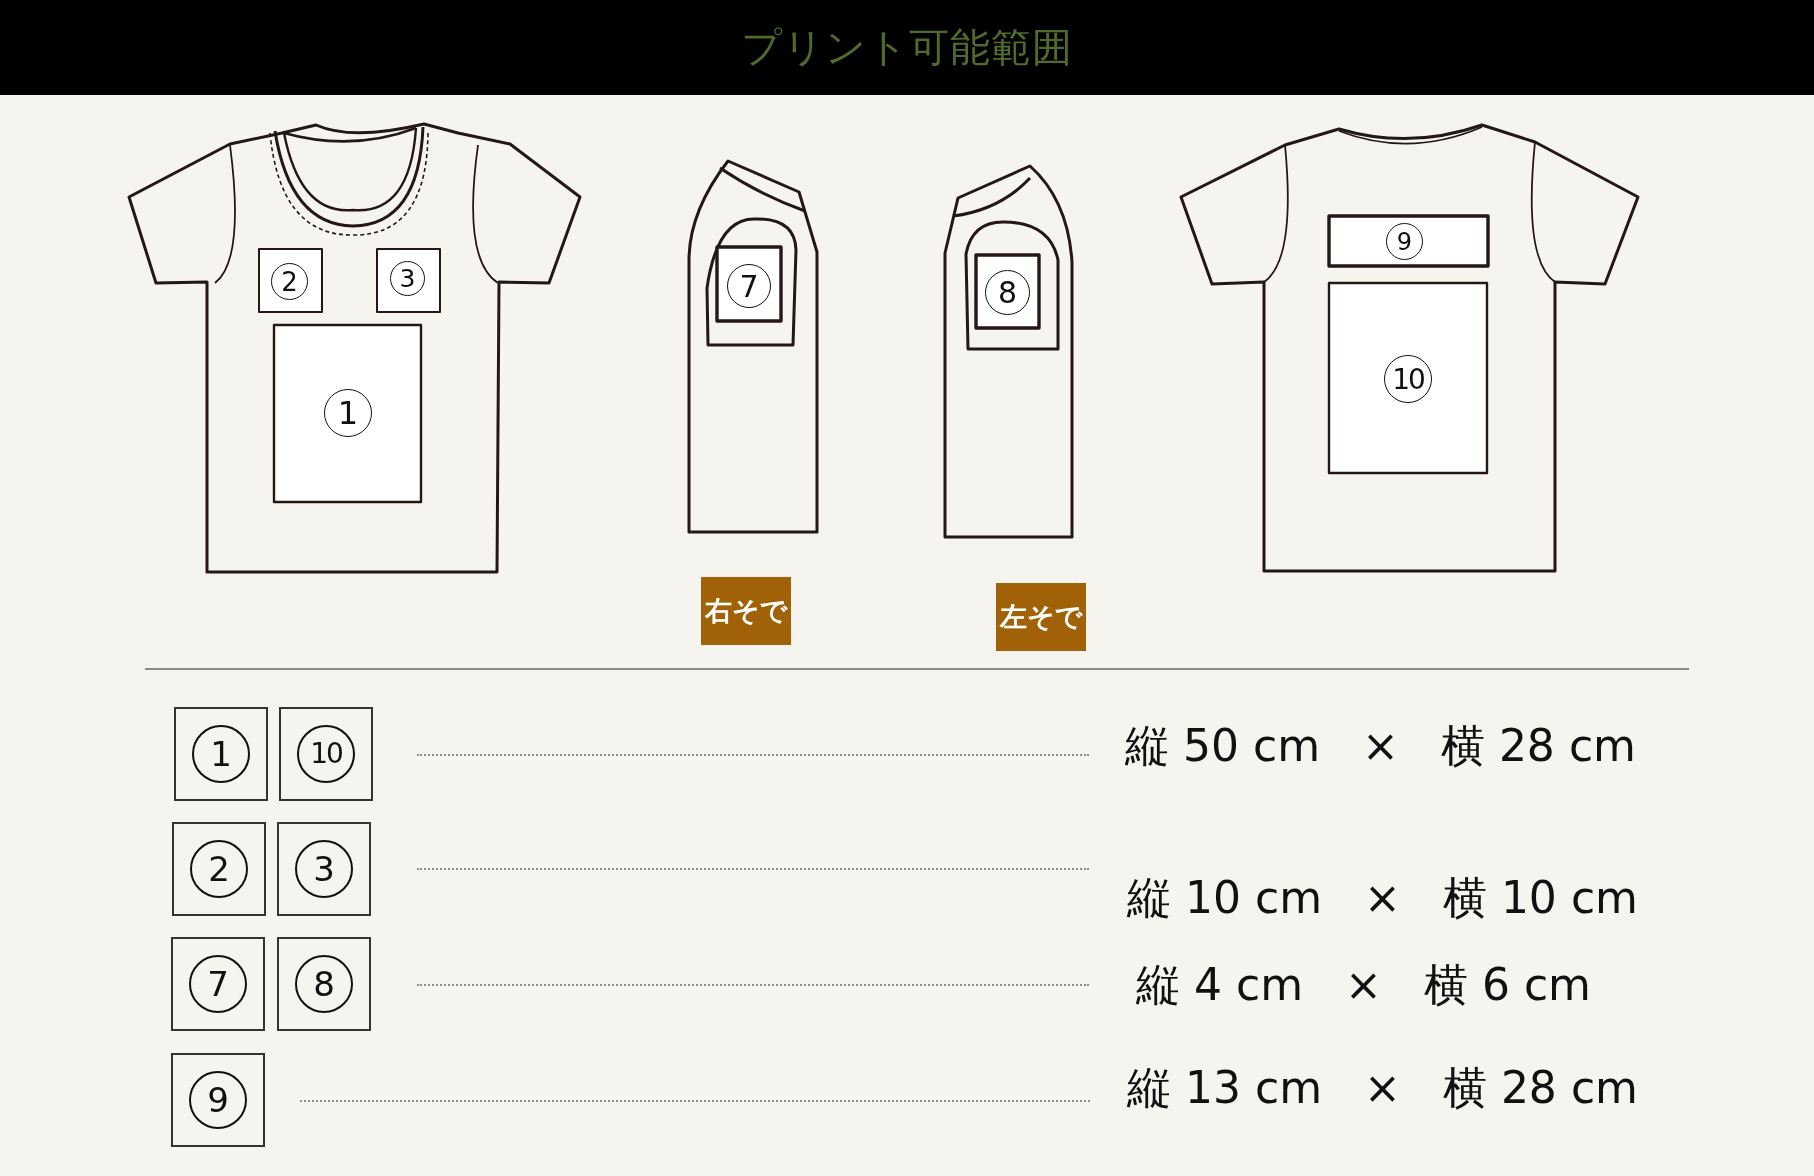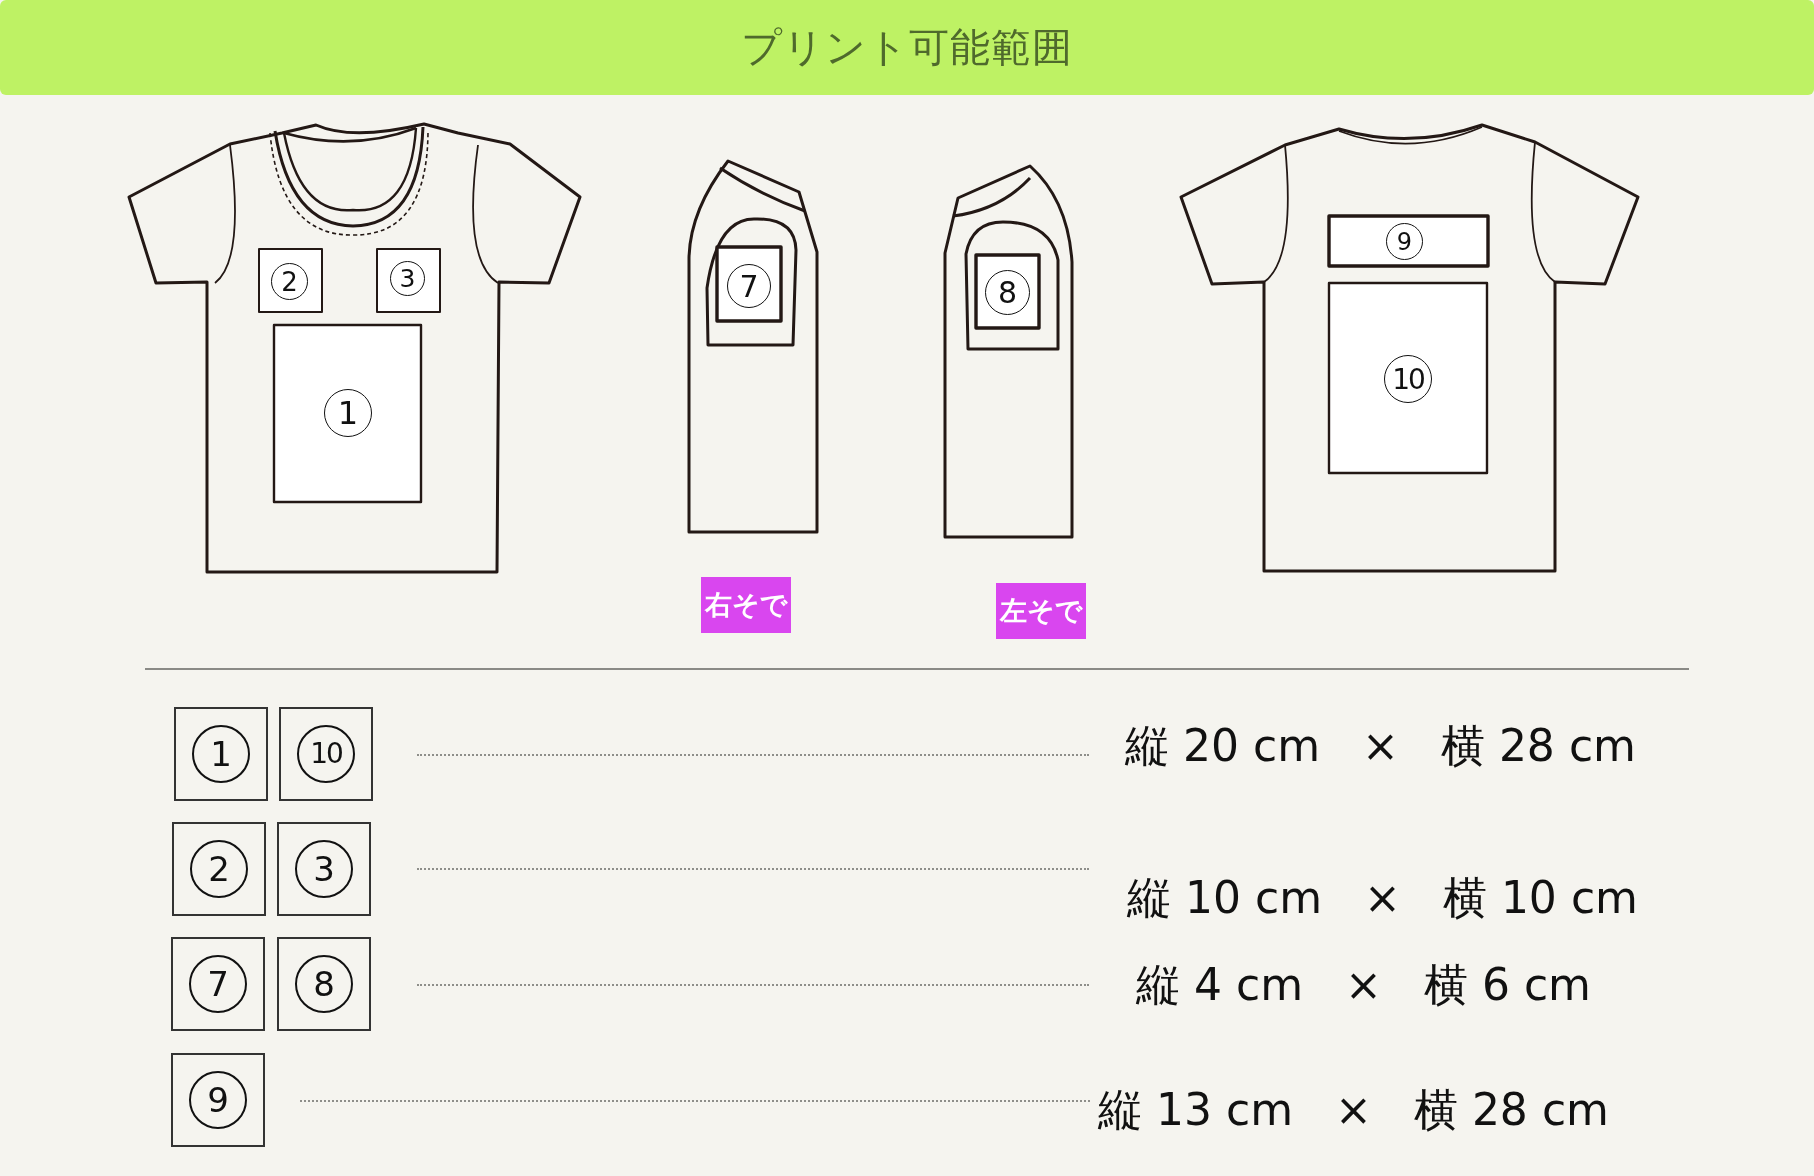--- a/index.html
+++ b/index.html
@@ -1,20 +1,20 @@
 <!DOCTYPE html>
 <html><head>
 <meta charset="utf-8">
 <style>
   html,body{margin:0;padding:0;}
   body{width:1814px;height:1176px;background:#f5f4ef;position:relative;overflow:hidden;font-family:"DejaVu Sans","Liberation Sans",sans-serif;color:#111;}
-  .header{position:absolute;left:0;top:0;width:1814px;height:95px;background:#bef264;display:flex;align-items:center;justify-content:center;border-radius:6px;}
+  .header{position:absolute;left:0;top:0;width:1814px;height:95px;background:#000000;display:flex;align-items:center;justify-content:center;}
   .header-title{font-size:40px;color:#4f6a2c;letter-spacing:1px;font-family:"DejaVu Sans",sans-serif;}
   svg.art{position:absolute;left:0;top:0;}
-  .tag{position:absolute;background:#d946ef;color:#fff;font-size:27px;font-weight:bold;padding:10px 4px;line-height:36px;font-family:"DejaVu Sans",sans-serif;}
+  .tag{position:absolute;background:#a16207;color:#fff;font-size:27px;font-weight:bold;padding:16px 4px;line-height:36px;font-family:"DejaVu Sans",sans-serif;}
   .divider{position:absolute;left:145px;top:668px;width:1544px;height:0;border-top:2px solid #8a8a86;}
   .num-box{position:absolute;width:94px;height:94px;border:2px solid #333;box-sizing:border-box;display:flex;align-items:center;justify-content:center;background:#f5f4ef;}
   .circ{width:58px;height:58px;border:2px solid #111;border-radius:50%;display:flex;align-items:center;justify-content:center;font-size:34px;line-height:1;box-sizing:border-box;font-family:"DejaVu Sans",sans-serif;}
   .circ.two{font-size:28px;letter-spacing:-2px;}
   .leader{position:absolute;height:0;border-top:2px dotted #8e8e8a;}
   .spec{position:absolute;font-size:44px;white-space:pre;font-family:"DejaVu Sans","Liberation Sans",sans-serif;color:#111;}
   .spec span{display:inline-block;}
   .lbl-circ{position:absolute;border:1.6px solid #111;border-radius:50%;display:flex;align-items:center;justify-content:center;box-sizing:border-box;font-family:"DejaVu Sans",sans-serif;color:#111;}
 </style>
 </head>
@@ -82,21 +82,21 @@
 
 <div class="divider"></div>
 
 <div class="num-box" style="left:174px;top:707px;">
   <div class="circ">1</div>
 </div>
 <div class="num-box" style="left:279px;top:707px;">
   <div class="circ two">10</div>
 </div>
 <div class="leader" style="left:417px;top:754px;width:672px;"></div>
-<div class="spec" style="left:1125px;top:717px;"><span>縦</span> <span>20</span> <span>cm</span>   <span>×</span>   <span>横</span> <span>28</span> <span>cm</span></div>
+<div class="spec" style="left:1125px;top:717px;"><span>縦</span> <span>50</span> <span>cm</span>   <span>×</span>   <span>横</span> <span>28</span> <span>cm</span></div>
 
 <div class="num-box" style="left:172px;top:822px;">
   <div class="circ">2</div>
 </div>
 <div class="num-box" style="left:277px;top:822px;">
   <div class="circ">3</div>
 </div>
 <div class="leader" style="left:417px;top:868px;width:672px;"></div>
 <div class="spec" style="left:1127px;top:869px;"><span>縦</span> <span>10</span> <span>cm</span>   <span>×</span>   <span>横</span> <span>10</span> <span>cm</span></div>
 
@@ -106,13 +106,13 @@
 <div class="num-box" style="left:277px;top:937px;">
   <div class="circ">8</div>
 </div>
 <div class="leader" style="left:417px;top:984px;width:672px;"></div>
 <div class="spec" style="left:1136px;top:956px;"><span>縦</span> <span>4</span> <span>cm</span>   <span>×</span>   <span>横</span> <span>6</span> <span>cm</span></div>
 
 <div class="num-box" style="left:171px;top:1053px;">
   <div class="circ">9</div>
 </div>
 <div class="leader" style="left:300px;top:1100px;width:790px;"></div>
-<div class="spec" style="left:1098px;top:1059px;margin-top:22px;"><span>縦</span> <span>13</span> <span>cm</span>   <span>×</span>   <span>横</span> <span>28</span> <span>cm</span></div>
+<div class="spec" style="left:1127px;top:1059px;"><span>縦</span> <span>13</span> <span>cm</span>   <span>×</span>   <span>横</span> <span>28</span> <span>cm</span></div>
 
 </body></html>

